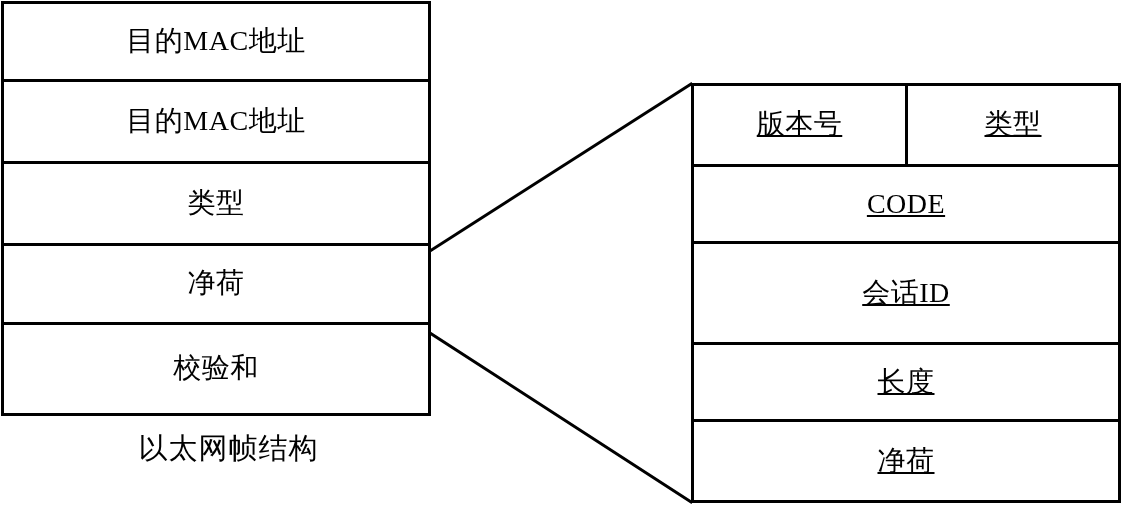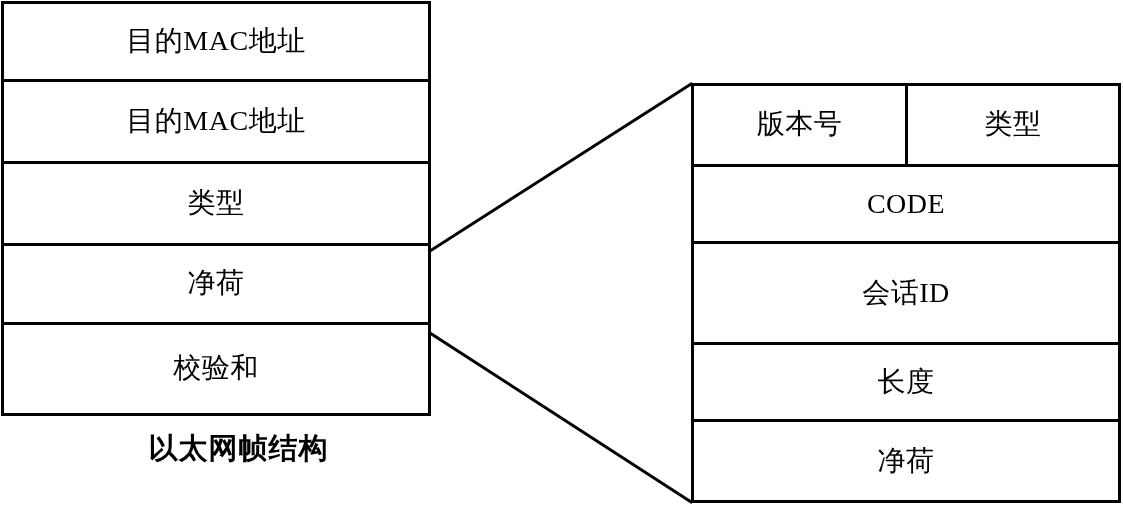--- a/index.html
+++ b/index.html
@@ -80,41 +80,42 @@
   #ethernet-frame .frame-row.r2 { height: 85px; }
   #ethernet-frame .frame-row.r3 { height: 82px; }
   #ethernet-frame .frame-row.r4 { height: 92px; }
 
   
   #pppoe-frame {
     left: 691px;
     top: 83px;
     width: 430px;
     height: 420px;
+    text-decoration: underline;
   }
   #pppoe-frame .frame-row.r0 { height: 85px; }
   #pppoe-frame .frame-row.r1 { height: 82px; }
   #pppoe-frame .frame-row.r2 { height: 106px; }
   #pppoe-frame .frame-row.r3 { height: 82px; }
   #pppoe-frame .frame-row.r4 { height: 82px; }
 
   #pppoe-frame .frame-row.r0 .frame-cell.split-left { flex: 0 0 214px; }
   #pppoe-frame .frame-row.r0 .frame-cell.split-right { flex: 1 1 auto; }
 
   
   #ethernet-caption {
     position: absolute;
-    left: 11px;
+    left: 1px;
     top: 432px;
     width: 455px;
     text-align: center;
     font-size: 29px;
     line-height: 1.15;
     letter-spacing: 1px;
-    font-weight: 700;
+    font-weight: 400;
     white-space: nowrap;
   }
 </style>
 </head>
 <body>
 
 <div id="diagram-root">
 
   <svg id="connector-layer" viewBox="0 0 1123 505" width="1123" height="505" xmlns="http://www.w3.org/2000/svg">
     <line x1="430" y1="251" x2="691" y2="84" stroke="#000000" stroke-width="3" stroke-linecap="square"></line>

